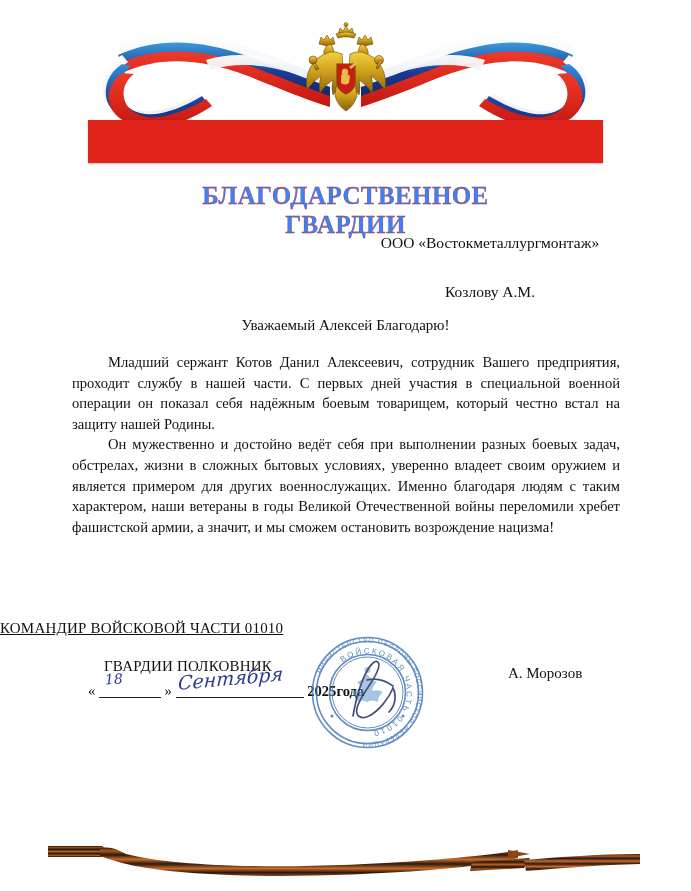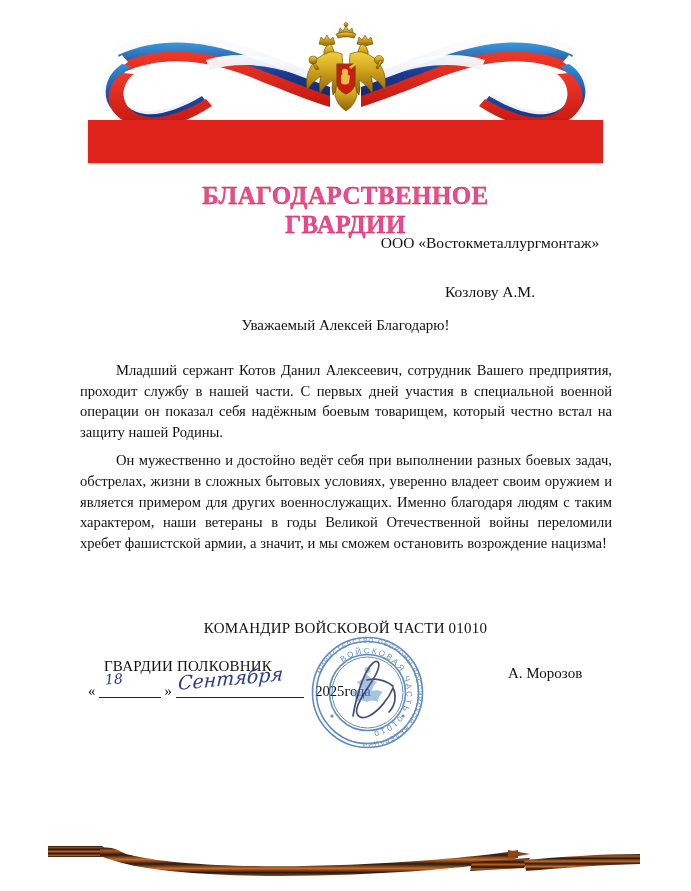--- a/index.html
+++ b/index.html
@@ -21,21 +21,21 @@
   .redbar{
     position:absolute;left:88px;top:120px;width:515px;height:43px;
     background:#e0231b;
     box-shadow:0 1px 2px rgba(0,0,0,.25);
   }
 
   
   .title{
     position:absolute;left:0;top:181px;width:691px;
     text-align:center;
-    color:#ec4899;
+    color:#3b82f6;
     font-weight:bold;
     font-size:25px;
     line-height:29px;
     letter-spacing:.4px;
     -webkit-text-stroke:.3px #c01c16;
   }
 
   
   .addressee{
     position:absolute;left:330px;top:232px;width:320px;
@@ -52,30 +52,30 @@
     text-align:center;font-size:15px;
   }
 
   
   .body-text{
     position:absolute;left:72px;top:352px;width:548px;
     font-size:14.6px;line-height:20.6px;
     text-align:justify;
     text-justify:inter-word;
   }
-  .body-text p{margin:8px;text-indent:36px;}
+  .body-text p{margin:0;text-indent:36px;}
   .wish{
     position:absolute;left:72px;top:587px;width:548px;
     font-size:14.6px;text-indent:36px;
   }
 
   
   .cmd-line{
     position:absolute;left:0;top:620px;width:691px;
-    text-align:center;font-size:15px;letter-spacing:.2px;
+    text-align:left;font-size:15px;letter-spacing:.2px;text-decoration:underline;
   }
   .rank{
     position:absolute;left:104px;top:658px;font-size:15px;letter-spacing:.2px;
   }
   .signer{
     position:absolute;left:508px;top:658px;font-size:15px;margin-top:7px;
   }
   .dateline{
     position:absolute;left:88px;top:683px;width:330px;
     font-size:14.6px;white-space:nowrap;
@@ -94,21 +94,21 @@
     color:#2b3a8c;font-style:italic;font-size:14px;
     font-family:"DejaVu Serif",serif;
     transform:rotate(-4deg);white-space:nowrap;
   }
   .hw2{
     position:absolute;left:2px;top:-16px;
     color:#2b3a8c;font-style:italic;font-size:19px;
     font-family:"DejaVu Serif",serif;
     transform:rotate(-5deg) skewX(-8deg);white-space:nowrap;
   }
-  .dl-year{display:inline-block;margin-left:8px;}
+  .dl-year{display:inline-block;font-weight:bold;}
 
   
   .stamp{position:absolute;left:305px;top:630px;width:125px;height:125px;opacity:.82;}
 
   
   .georgeribbon{position:absolute;left:40px;top:824px;width:610px;height:60px;}
 </style>
 </head>
 <body>
 

